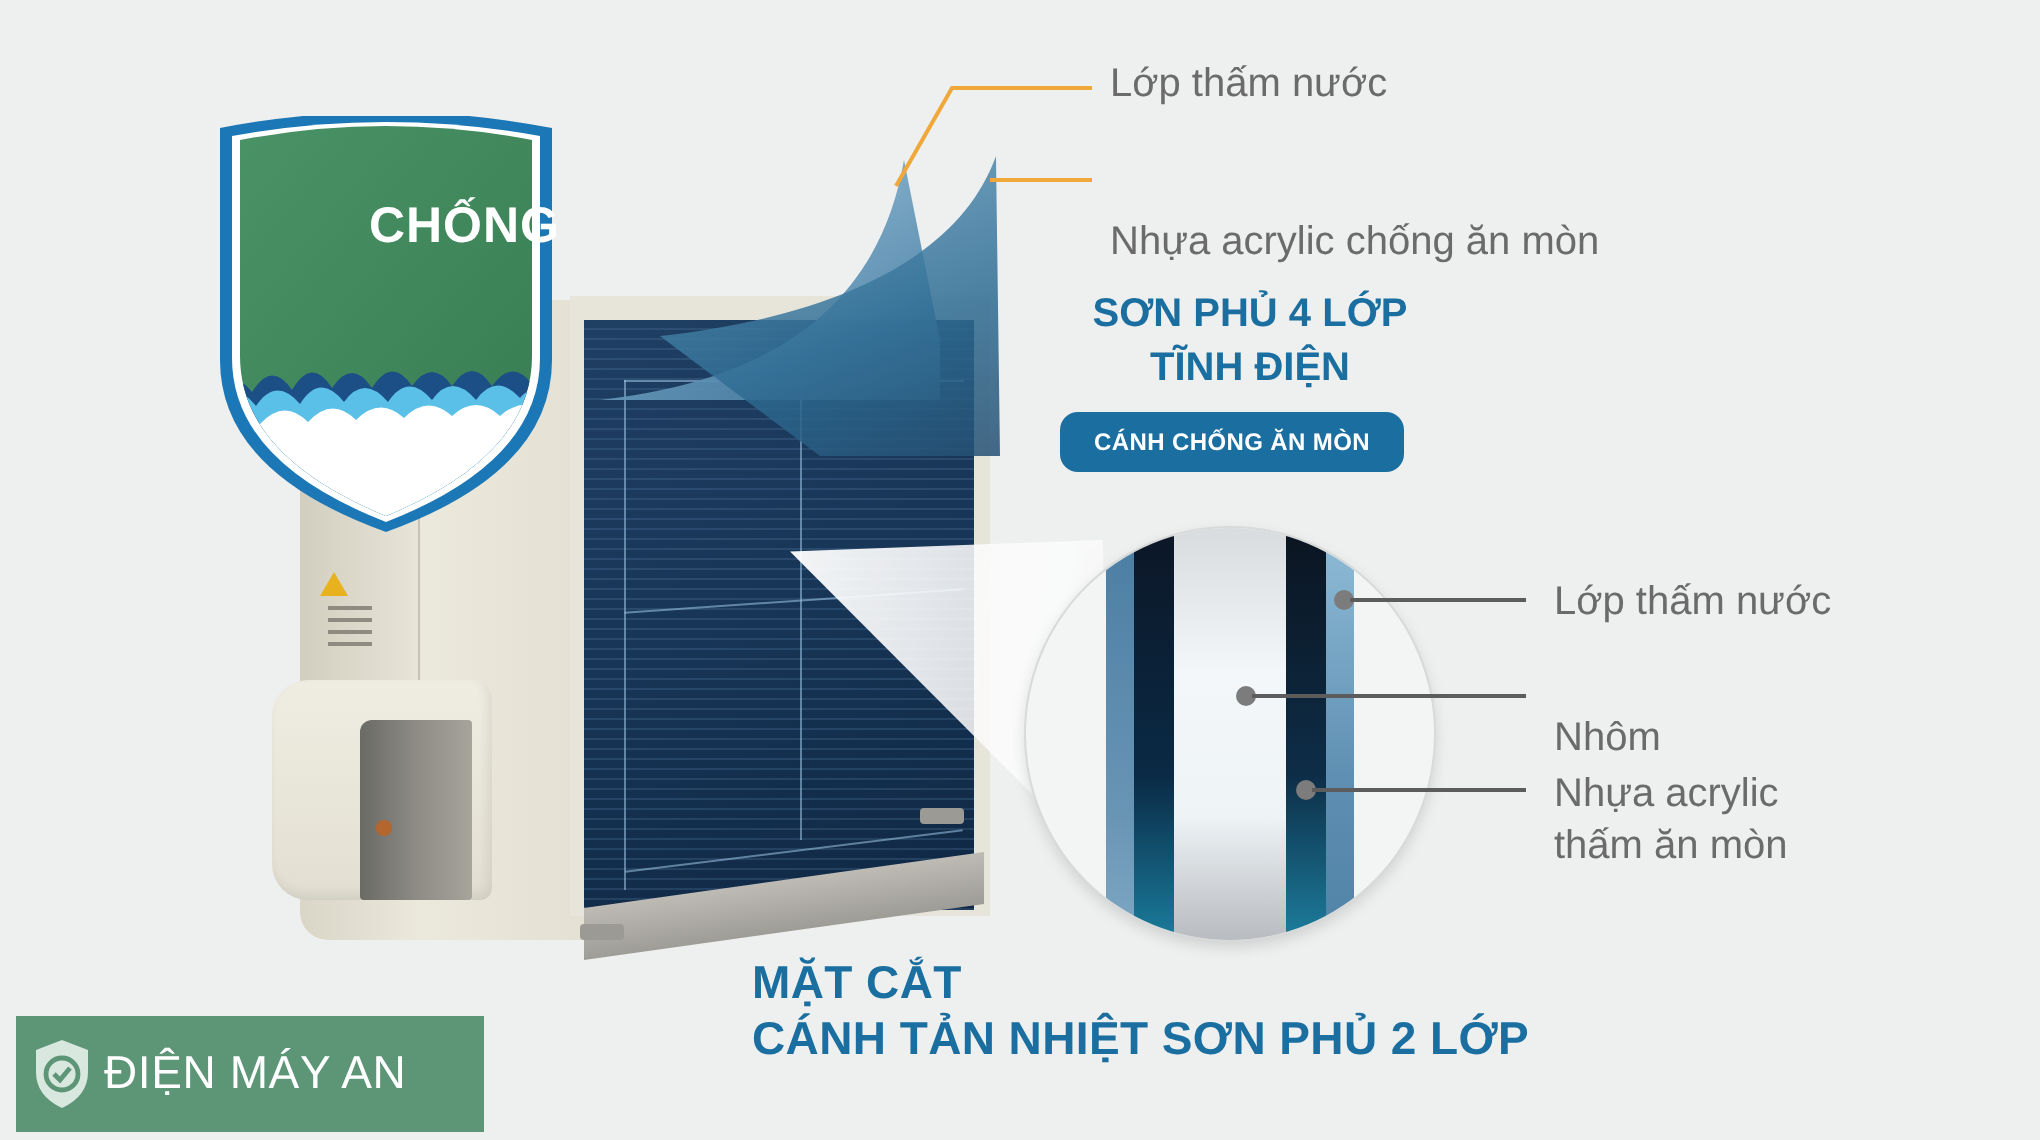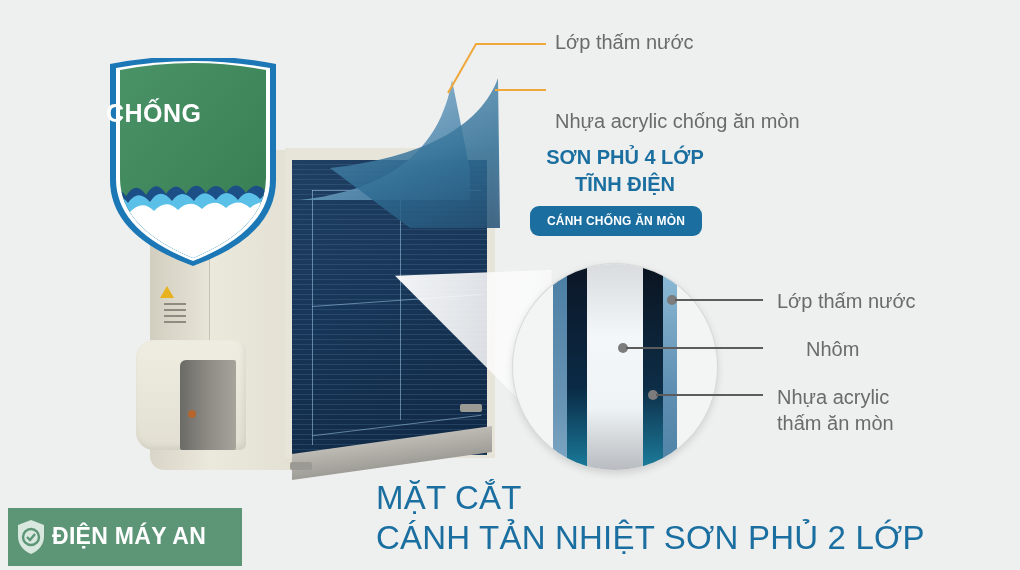--- a/index.html
+++ b/index.html
@@ -75,21 +75,21 @@
     .sheet-2 {
       left: 330px; top: 78px; width: 175px; height: 150px;
       background: linear-gradient(160deg, #6aa0c1 0%, #2f6d94 60%, #244f73 100%);
       clip-path: path("M0 90 C 90 80, 150 50, 168 0 L 170 150 L 80 150 Z");
       opacity: 0.85;
     }
 
     
     .shield-wrap { left: 106px; top: 58px; width: 174px; height: 210px; }
     .shield-text {
-      position: absolute; left: 0; width: 174px; text-align: left;
+      position: absolute; left: 0; width: 174px; text-align: right;
       color: #ffffff; font-weight: bold; font-size: 25px; line-height: 1.25;
       letter-spacing: 0.5px;
     }
 
     
     .top-label { color: #6b6b6b; font-size: 20px; }
 
     
     .heading-small {
       left: 510px; top: 144px; width: 230px; text-align: center;
@@ -121,33 +121,33 @@
     .l-dark-r  { left: 130px; width: 20px; background: linear-gradient(180deg, #0b1420 0%, #0d2d47 60%, #1c7e9d 100%); }
     .l-outer-r { left: 150px; width: 14px; background: linear-gradient(180deg, #8fbdd8, #5f8fb2 60%, #5083a6); }
 
     .dot { width: 10px; height: 10px; border-radius: 50%; background: #7c7c7c; }
     .callout-g { height: 2px; background: #5c5c5c; }
     .side-label { color: #6b6b6b; font-size: 20px; line-height: 1.32; }
 
     
     .bottom-title {
       left: 376px; top: 478px;
-      color: #1a6fa0; font-weight: normal; font-size: 33px; line-height: 1.2;
+      color: #1a6fa0; font-weight: bold; font-size: 23px; line-height: 1.2;
       letter-spacing: 0.2px;
     }
 
     
     .logo {
       left: 8px; top: 508px; width: 234px; height: 58px;
       background: #5d9577;
       display: flex; align-items: center; padding-left: 8px;
     }
     .logo-icon { width: 30px; height: 36px; margin-right: 6px; }
     .logo-texts { display: flex; flex-direction: column; }
-    .logo-name { color: #ffffff; font-weight: bold; font-size: 23px; letter-spacing: 0.3px; line-height: 1.1; }
+    .logo-name { color: #ffffff; font-weight: normal; font-size: 23px; letter-spacing: 0.3px; line-height: 1.1; }
     .logo-url { color: #e9f2ec; font-size: 13px; letter-spacing: 3px; margin-left: 2px; }
   </style>
 </head>
 <body>
 
 <div class="canvas">
 
   <div class="abs">
     <div class="abs ac-side"></div>
     <div class="abs ac-side-panel"></div>
@@ -220,21 +220,21 @@
     <div class="layer l-dark-r"></div>
     <div class="layer l-outer-r"></div>
   </div>
 
   <div class="abs dot" style="left:667px;top:295px;"></div>
   <div class="abs callout-g" style="left:675px;top:299px;width:88px;"></div>
   <div class="abs side-label" style="left:777px;top:288px;">Lớp thấm nước</div>
 
   <div class="abs dot" style="left:618px;top:343px;"></div>
   <div class="abs callout-g" style="left:626px;top:347px;width:137px;"></div>
-  <div class="abs side-label" style="left:777px;top:336px;margin-left:29px;">Nhôm</div>
+  <div class="abs side-label" style="left:777px;top:356px;">Nhôm</div>
 
   <div class="abs dot" style="left:648px;top:390px;"></div>
   <div class="abs callout-g" style="left:656px;top:394px;width:107px;"></div>
   <div class="abs side-label" style="left:777px;top:384px;">
     <div>Nhựa acrylic</div>
     <div>thấm ăn mòn</div>
   </div>
 
   <div class="abs bottom-title">
     <div>MẶT CẮT</div>

